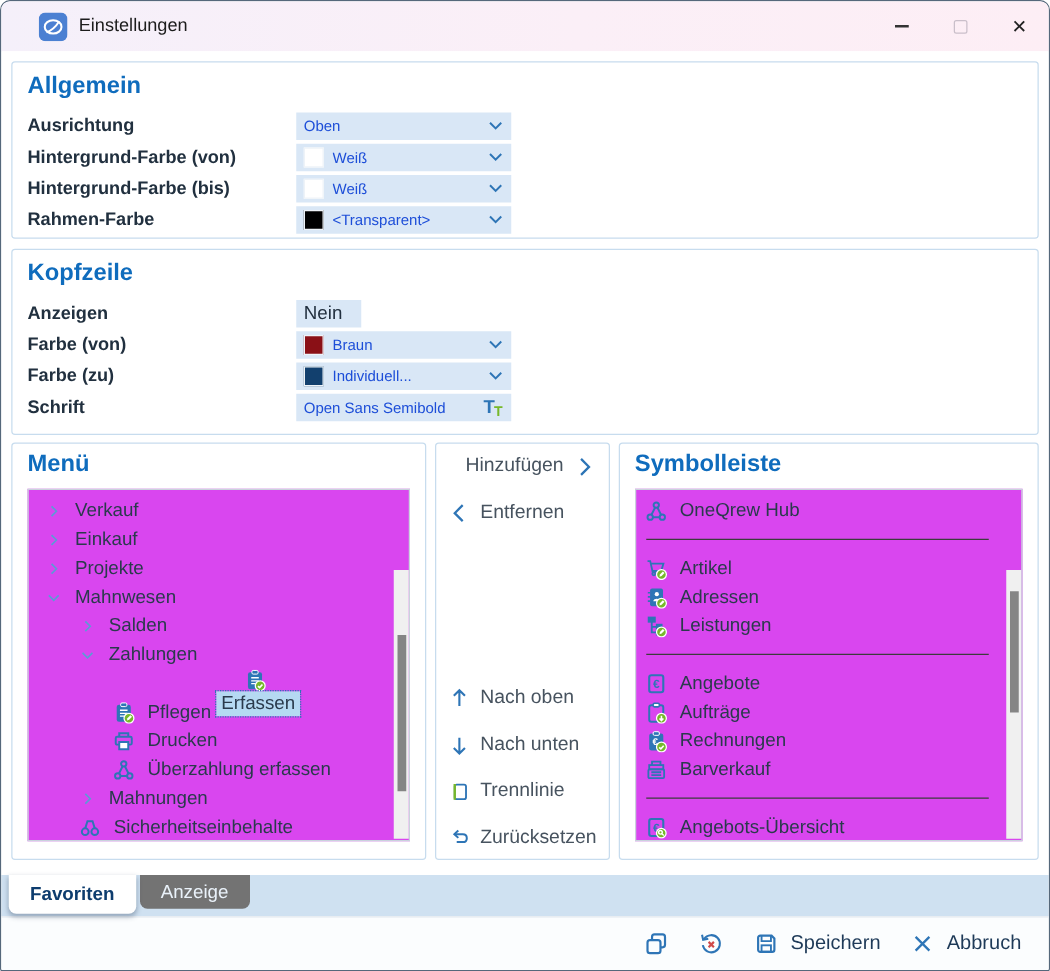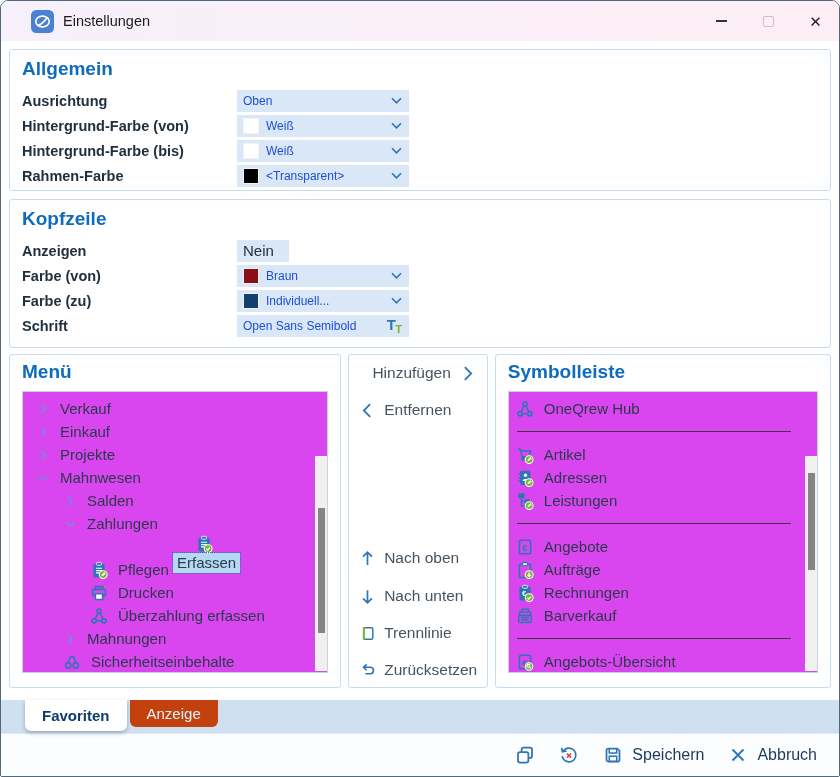--- a/index.html
+++ b/index.html
@@ -60,24 +60,24 @@
   .tbtn{position:absolute;display:flex;align-items:center;gap:8px;font-size:15.5px;color:#47535f;cursor:pointer;white-space:nowrap}
   .xicon{width:17px;height:17px;flex:0 0 17px}
   .xicon svg{width:100%;height:100%;display:block}
   #btn-add{top:9px;right:11px}
   #btn-remove{top:46px;left:10px}
   #btn-up{top:194px;left:10px}
   #btn-down{top:232px;left:10px}
   #btn-sepline{top:269px;left:10px}
   #btn-reset{top:306px;left:10px}
   
-  .tabstrip{height:33px;flex:0 0 33px;background:#cfe1f1;display:flex;align-items:flex-start;padding-left:24px}
+  .tabstrip{height:33px;flex:0 0 33px;background:#cfe1f1;display:flex;align-items:flex-start;padding-left:6px}
   .tab{display:flex;align-items:center;justify-content:center;padding:0 17px;font-size:15px;border-radius:0 0 6px 6px;cursor:pointer}
   .tab.active{background:#fff;color:#0d3c6e;font-weight:700;height:31px;box-shadow:0 2px 4px rgba(40,60,90,.35);z-index:1}
-  .tab.inactive{background:#c2410c;color:#eaf2fa;height:27px;margin-left:3px}
+  .tab.inactive{background:#737373;color:#eaf2fa;height:27px;margin-left:3px}
   
   .footer{height:43px;flex:0 0 43px;background:#fbfdfe;border-top:1px solid #e2e8ee;
           display:flex;align-items:center;justify-content:flex-end;gap:24px;padding-right:22px}
   .fbtn{display:flex;align-items:center;gap:9px;font-size:16px;color:#1e3a58;cursor:pointer}
   .ficon{width:20px;height:20px;flex:0 0 20px}
   .ficon svg{width:100%;height:100%;display:block}
 </style>
 </head>
 <body>
 

